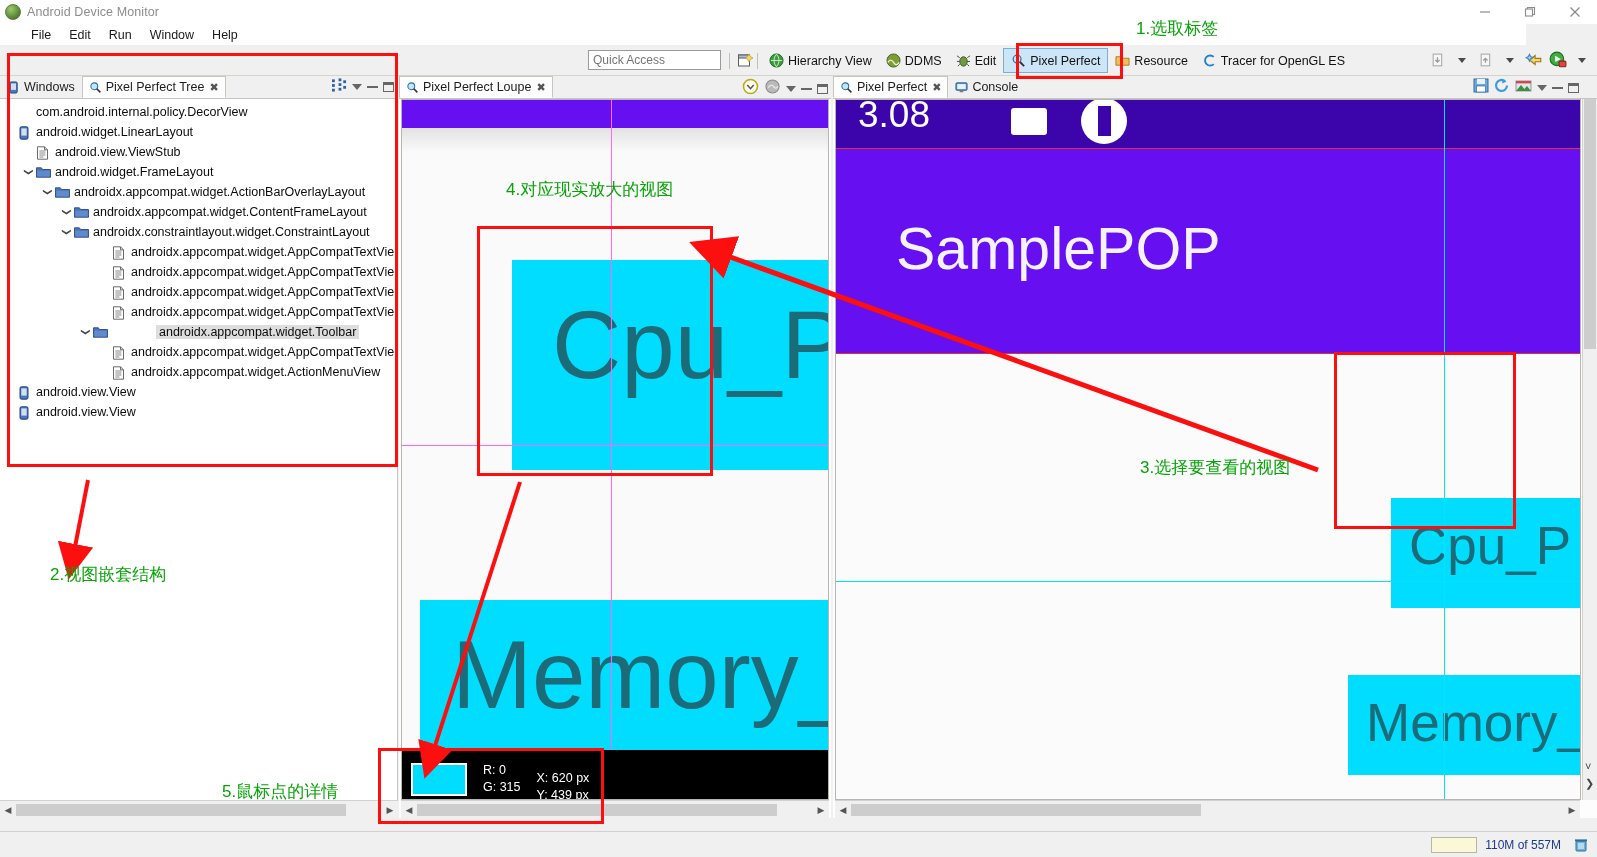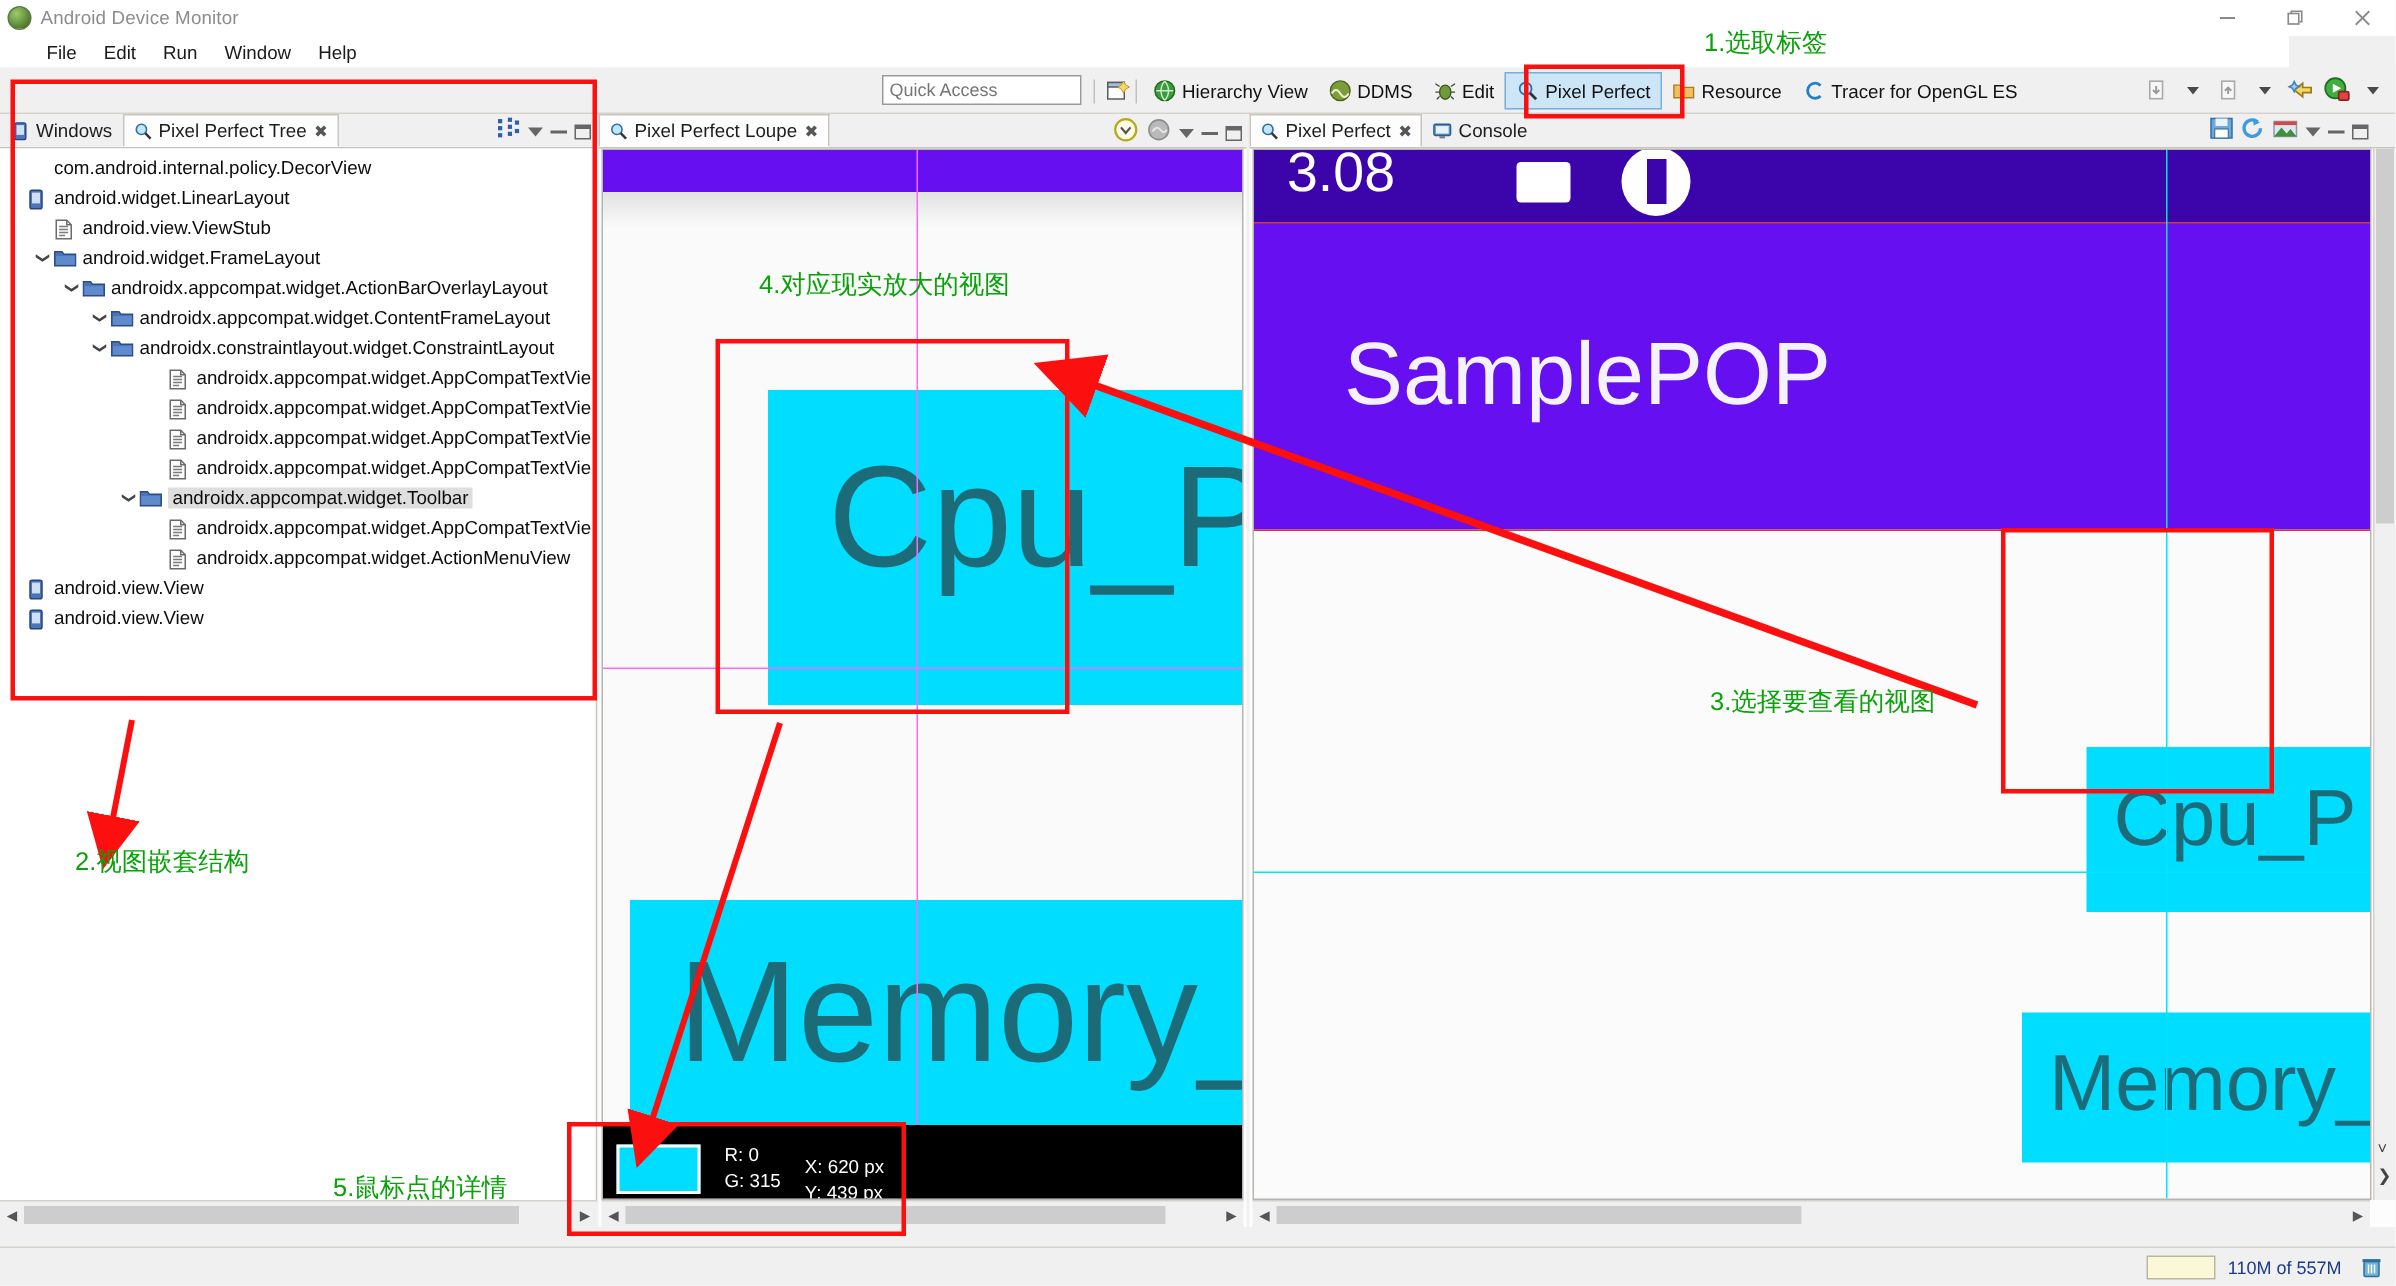--- a/index.html
+++ b/index.html
@@ -116,21 +116,21 @@
   
   #tree-panel { left: 0; top: 76px; width: 398px; height: 742px; border-right: 1px solid #c8c5c0; }
   .tree-body {
     position: absolute; top: 23px; left: 0; right: 0; bottom: 0;
     background: #fff; overflow: hidden; padding-top: 3px;
   }
   .tnode {
     display: flex; align-items: center; height: 20px; font-size: 12.5px; color: #0c0c0c;
     white-space: nowrap;
   }
-  .tnode.selected .tlabel { background: #dedede; padding: 0 3px; }
+  .tnode.selected .tlabel { background: #dedede; padding: 0 3px; margin-left: 44px; }
   .twist {
     width: 14px; display: inline-flex; align-items: center; justify-content: center;
     color: #444; font-size: 9px; flex: 0 0 14px;
   }
   .ficon { width: 15px; height: 13px; margin-right: 4px; flex: 0 0 15px; }
   .scroll-h {
     position: absolute; left: 0; bottom: 0; width: 398px; height: 18px;
     background: #f0f0f0; border-top: 1px solid #d4d1cc;
     display: flex; align-items: center;
   }

